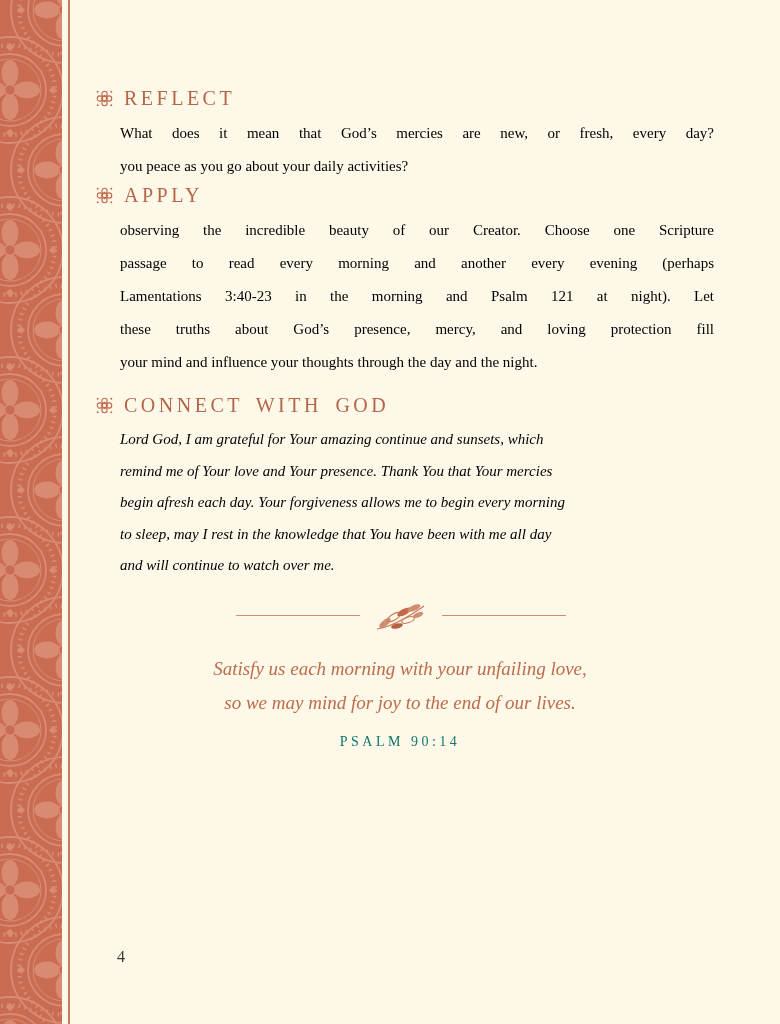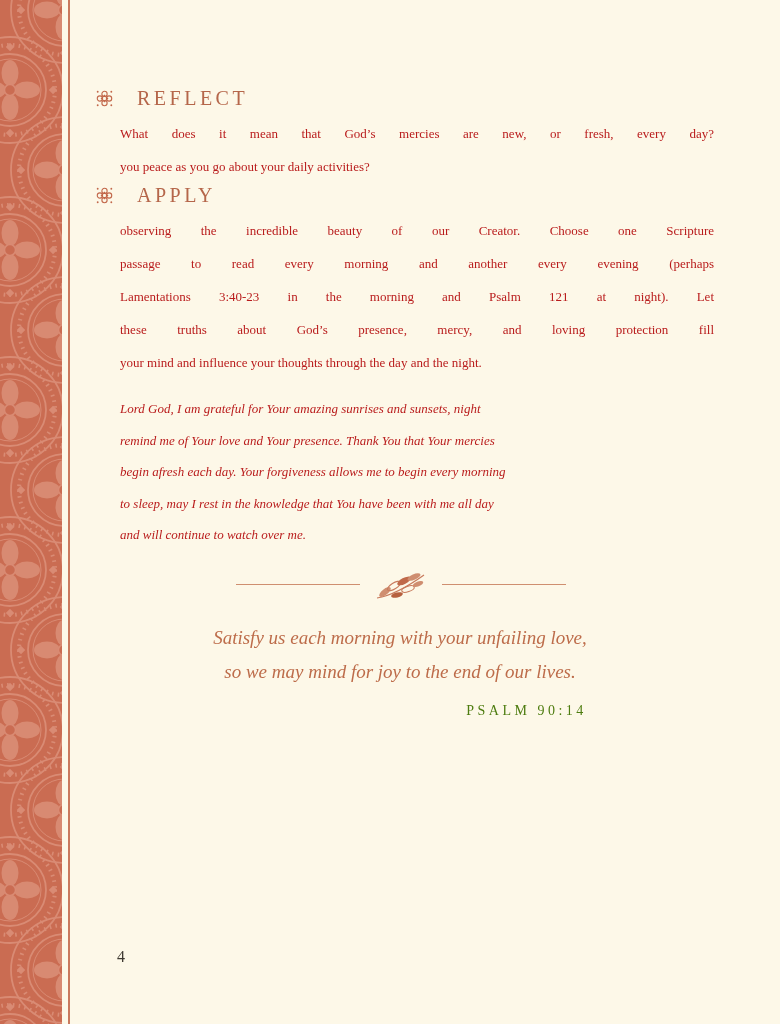--- a/index.html
+++ b/index.html
@@ -27,39 +27,39 @@
     position: absolute;
     left: 120px; top: 0;
     width: 594px;
   }
   .sec-first { margin-top: 86px; }
   .sec-gap-a { }
   .sec-gap-b { margin-top: 14px; }
   .sec-head {
     display: flex;
     align-items: center;
-    gap: 24px;
+    gap: 11px;
     margin-left: -24px;
     height: 24px;
   }
   .sec-title {
     margin: 0;
     font-size: 20px;
     font-weight: normal;
     letter-spacing: 3.5px;
     word-spacing: 5px;
     color: #b5664a;
     white-space: nowrap;
   }
   .orn { display: inline-flex; width: 17px; height: 17px; }
   .body-text {
     margin: 7px 0 0 0;
-    font-size: 13px;
+    font-size: 15px;
     line-height: 33px;
-    color: #b91c1c;
+    color: #000000;
   }
   .body-text.justified div { text-align: justify; text-align-last: justify; }
   .body-text.justified div:last-child { text-align-last: left; }
   .body-text.prayer {
     font-style: italic;
     line-height: 31.5px;
   }
   .divider {
     display: flex;
     align-items: center;
@@ -71,24 +71,24 @@
   .leaf { margin: 0 14px; display: inline-flex; }
   .verse { text-align: center; padding-right: 34px; }
   .verse-inner { display: inline-block; text-align: center; }
   .verse-line {
     font-style: italic;
     font-size: 19px;
     line-height: 34px;
     color: #bd6c4a;
   }
   .verse-ref {
-    text-align: right;
+    text-align: center;
     font-size: 14px;
     letter-spacing: 3.5px;
-    color: #4d7c0f;
+    color: #0f766e;
     margin-top: 14px;
   }
   .page-number {
     position: absolute;
     left: 117px; top: 948px;
     font-size: 16px;
     color: #3e3931;
   }
 </style>
 </head>
@@ -190,22 +190,42 @@
       <div class="body-text justified">
           <div>observing the incredible beauty of our Creator. Choose one Scripture</div>
           <div>passage to read every morning and another every evening (perhaps</div>
           <div>Lamentations 3:40-23 in the morning and Psalm 121 at night). Let</div>
           <div>these truths about God’s presence, mercy, and loving protection fill</div>
           <div>your mind and influence your thoughts through the day and the night.</div>
         </div>
     </section>
 
     <section class="sec-gap-b">
+      <div class="sec-head">
+        <span class="orn">
+          <svg width="17" height="17" viewBox="0 0 20 20" aria-hidden="true">
+            <g fill="none" stroke="#c2684b" stroke-width="1.3">
+              <circle cx="10" cy="4.6" r="3.1"></circle>
+              <circle cx="10" cy="15.4" r="3.1"></circle>
+              <circle cx="4.6" cy="10" r="3.1"></circle>
+              <circle cx="15.4" cy="10" r="3.1"></circle>
+              <rect x="7.4" y="7.4" width="5.2" height="5.2" transform="rotate(45 10 10)"></rect>
+            </g>
+            <g fill="#c2684b">
+              <circle cx="2" cy="2" r="1.1"></circle>
+                <circle cx="18" cy="2" r="1.1"></circle>
+              <circle cx="2" cy="18" r="1.1"></circle>
+                <circle cx="18" cy="18" r="1.1"></circle>
+            </g>
+          </svg>
+        </span>
+        <h2 class="sec-title">CONNECT WITH GOD</h2>
+      </div>
       <div class="body-text prayer">
-          <div>Lord God, I am grateful for Your amazing sunrises and sunsets, night</div>
+          <div>Lord God, I am grateful for Your amazing continue and sunsets, which</div>
           <div>remind me of Your love and Your presence. Thank You that Your mercies</div>
           <div>begin afresh each day. Your forgiveness allows me to begin every morning</div>
           <div>to sleep, may I rest in the knowledge that You have been with me all day</div>
           <div>and will continue to watch over me.</div>
         </div>
     </section>
 
     <div class="divider">
       <span class="rule-line"></span>
       <span class="leaf">

